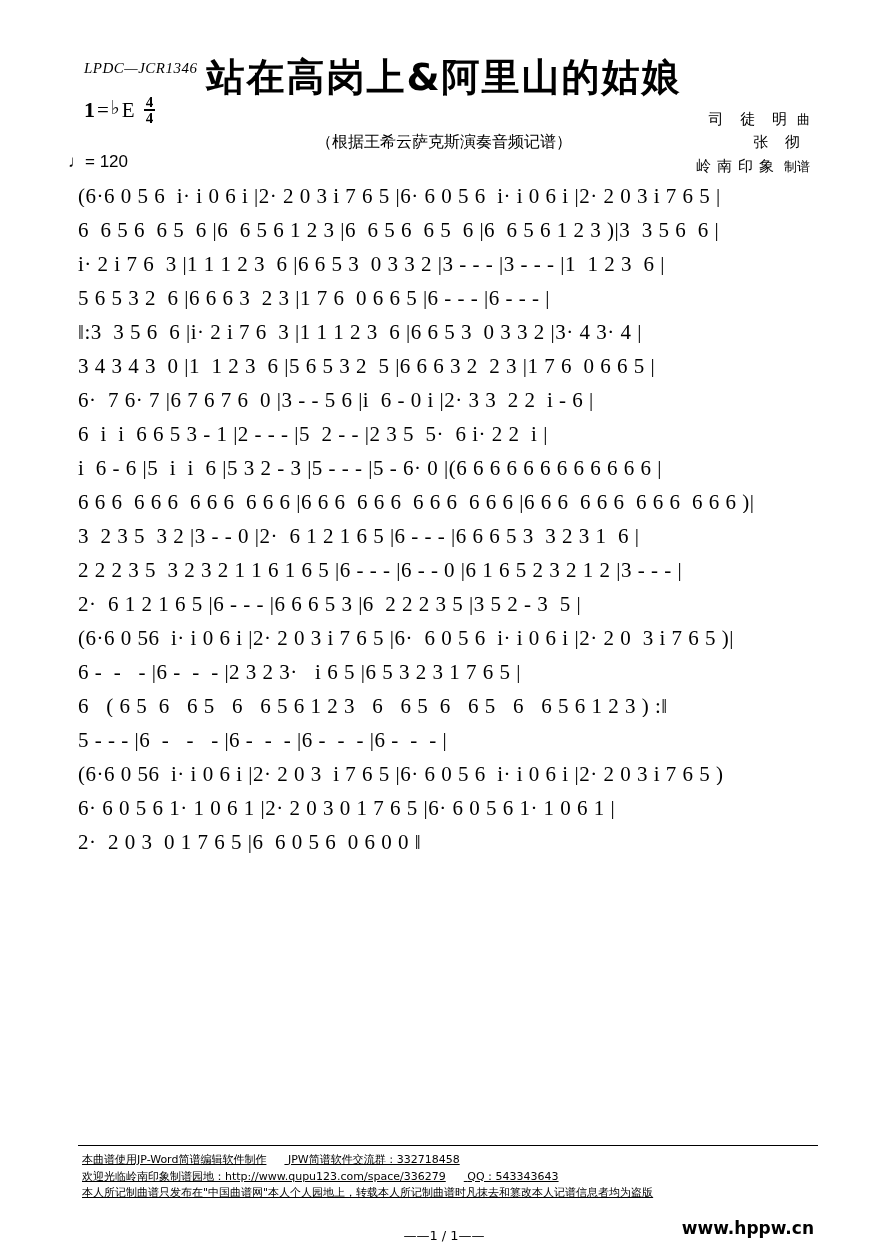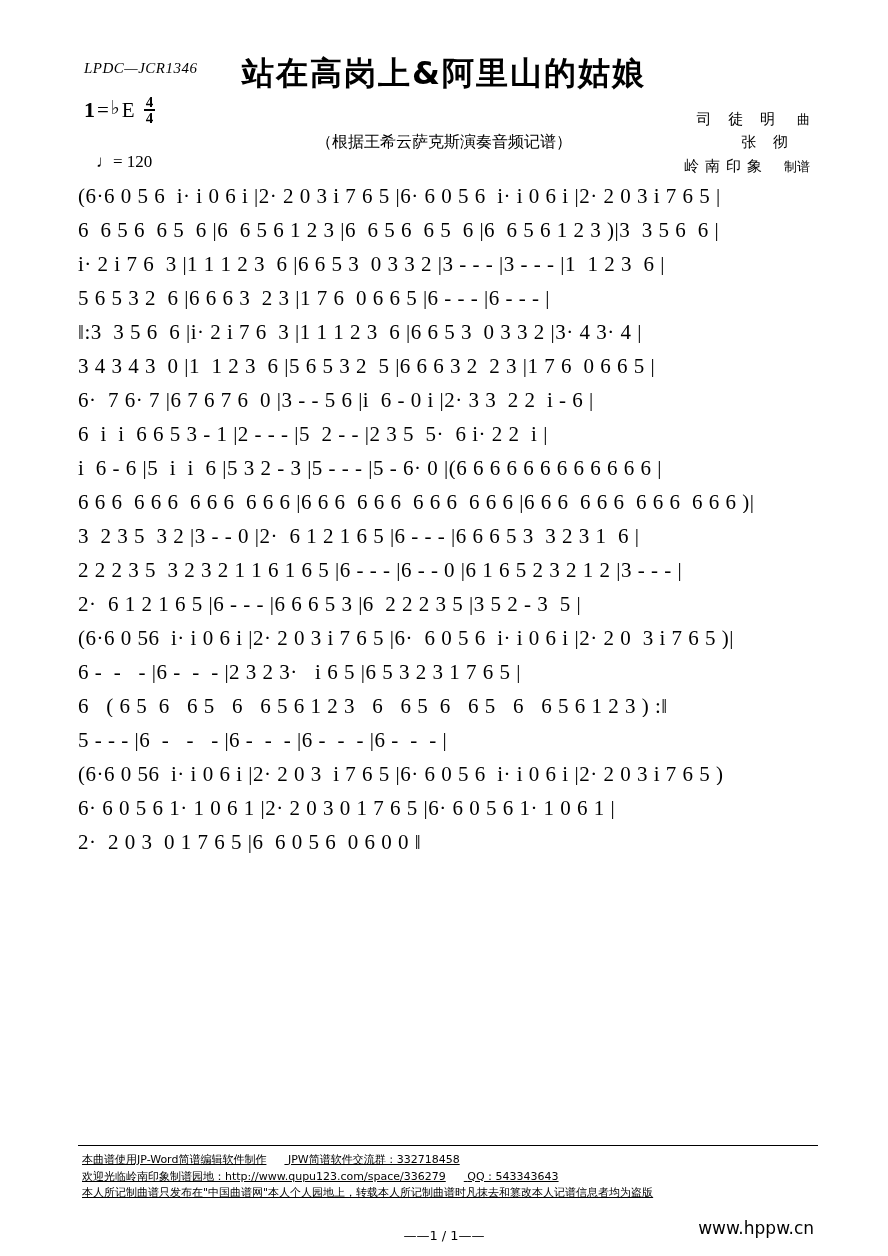--- a/index.html
+++ b/index.html
@@ -19,53 +19,53 @@
   .code{
     position:absolute;left:84px;top:60px;
     font-style:italic;font-size:15px;letter-spacing:.5px;
     font-family:"Liberation Serif", serif;
   }
   .title{
     position:absolute;left:0;right:0;top:52px;
     text-align:center;
     font-family:"DejaVu Sans", sans-serif;
     font-weight:bold;
-    font-size:32px;
+    font-size:38px;
     letter-spacing:2px;
   }
   .keysig{
     position:absolute;left:84px;top:95px;
     font-size:21px;
     display:flex;align-items:center;gap:2px;
     font-family:"Liberation Serif", serif;
   }
   .keysig .one{font-weight:bold;font-size:22px;}
   .flat{font-size:19px;position:relative;top:-3px;}
   .meter{display:inline-flex;flex-direction:column;align-items:center;
          line-height:.95;font-size:15px;font-weight:bold;margin-left:7px;}
   .meter .num{border-bottom:2px solid #000;padding:0 2px;}
   .tempo{
-    position:absolute;left:96px;top:152px;
+    position:absolute;left:68px;top:152px;
     font-size:17px;
-    font-family:Liberation Serif, serif;
+    font-family:Liberation Sans, sans-serif;
   }
   .subtitle{
     position:absolute;left:0;right:0;top:132px;
     text-align:center;
     font-family:"DejaVu Sans", sans-serif;
     font-size:16px;
   }
   .credits{
     position:absolute;right:78px;top:108px;
     font-family:"DejaVu Sans", sans-serif;
     font-size:15px;
     line-height:1.55;
     text-align:left;
   }
-  .credits .row{display:flex;justify-content:flex-end;align-items:baseline;gap:16px;text-align:right;}
+  .credits .row{display:flex;justify-content:flex-end;align-items:baseline;gap:4px;text-align:right;}
   .credits .name{letter-spacing:6px;}
   .credits .role{font-size:13px;}
   .credits .sup{font-size:13px;}
   
   .staff{
     position:absolute;left:78px;right:70px;top:186px;
   }
   .line{
     display:block;
     font-family:"Liberation Serif", serif;
@@ -86,21 +86,21 @@
   }
   .footer .l1 span{margin-right:18px;}
   .pagenum{
     position:absolute;left:0;right:0;top:1228px;
     text-align:center;font-size:13px;
     font-family:"DejaVu Sans", sans-serif;
   }
   .site{
     position:absolute;right:74px;top:1218px;
     font-family:"DejaVu Sans", sans-serif;
-    font-weight:normal;font-size:17px;
+    font-weight:bold;font-size:17px;
   }
   .hr{
     position:absolute;left:78px;right:70px;top:1145px;
     border-top:1px solid #000;
   }
 </style>
 </head>
 <body>
 
 <div class="page">

